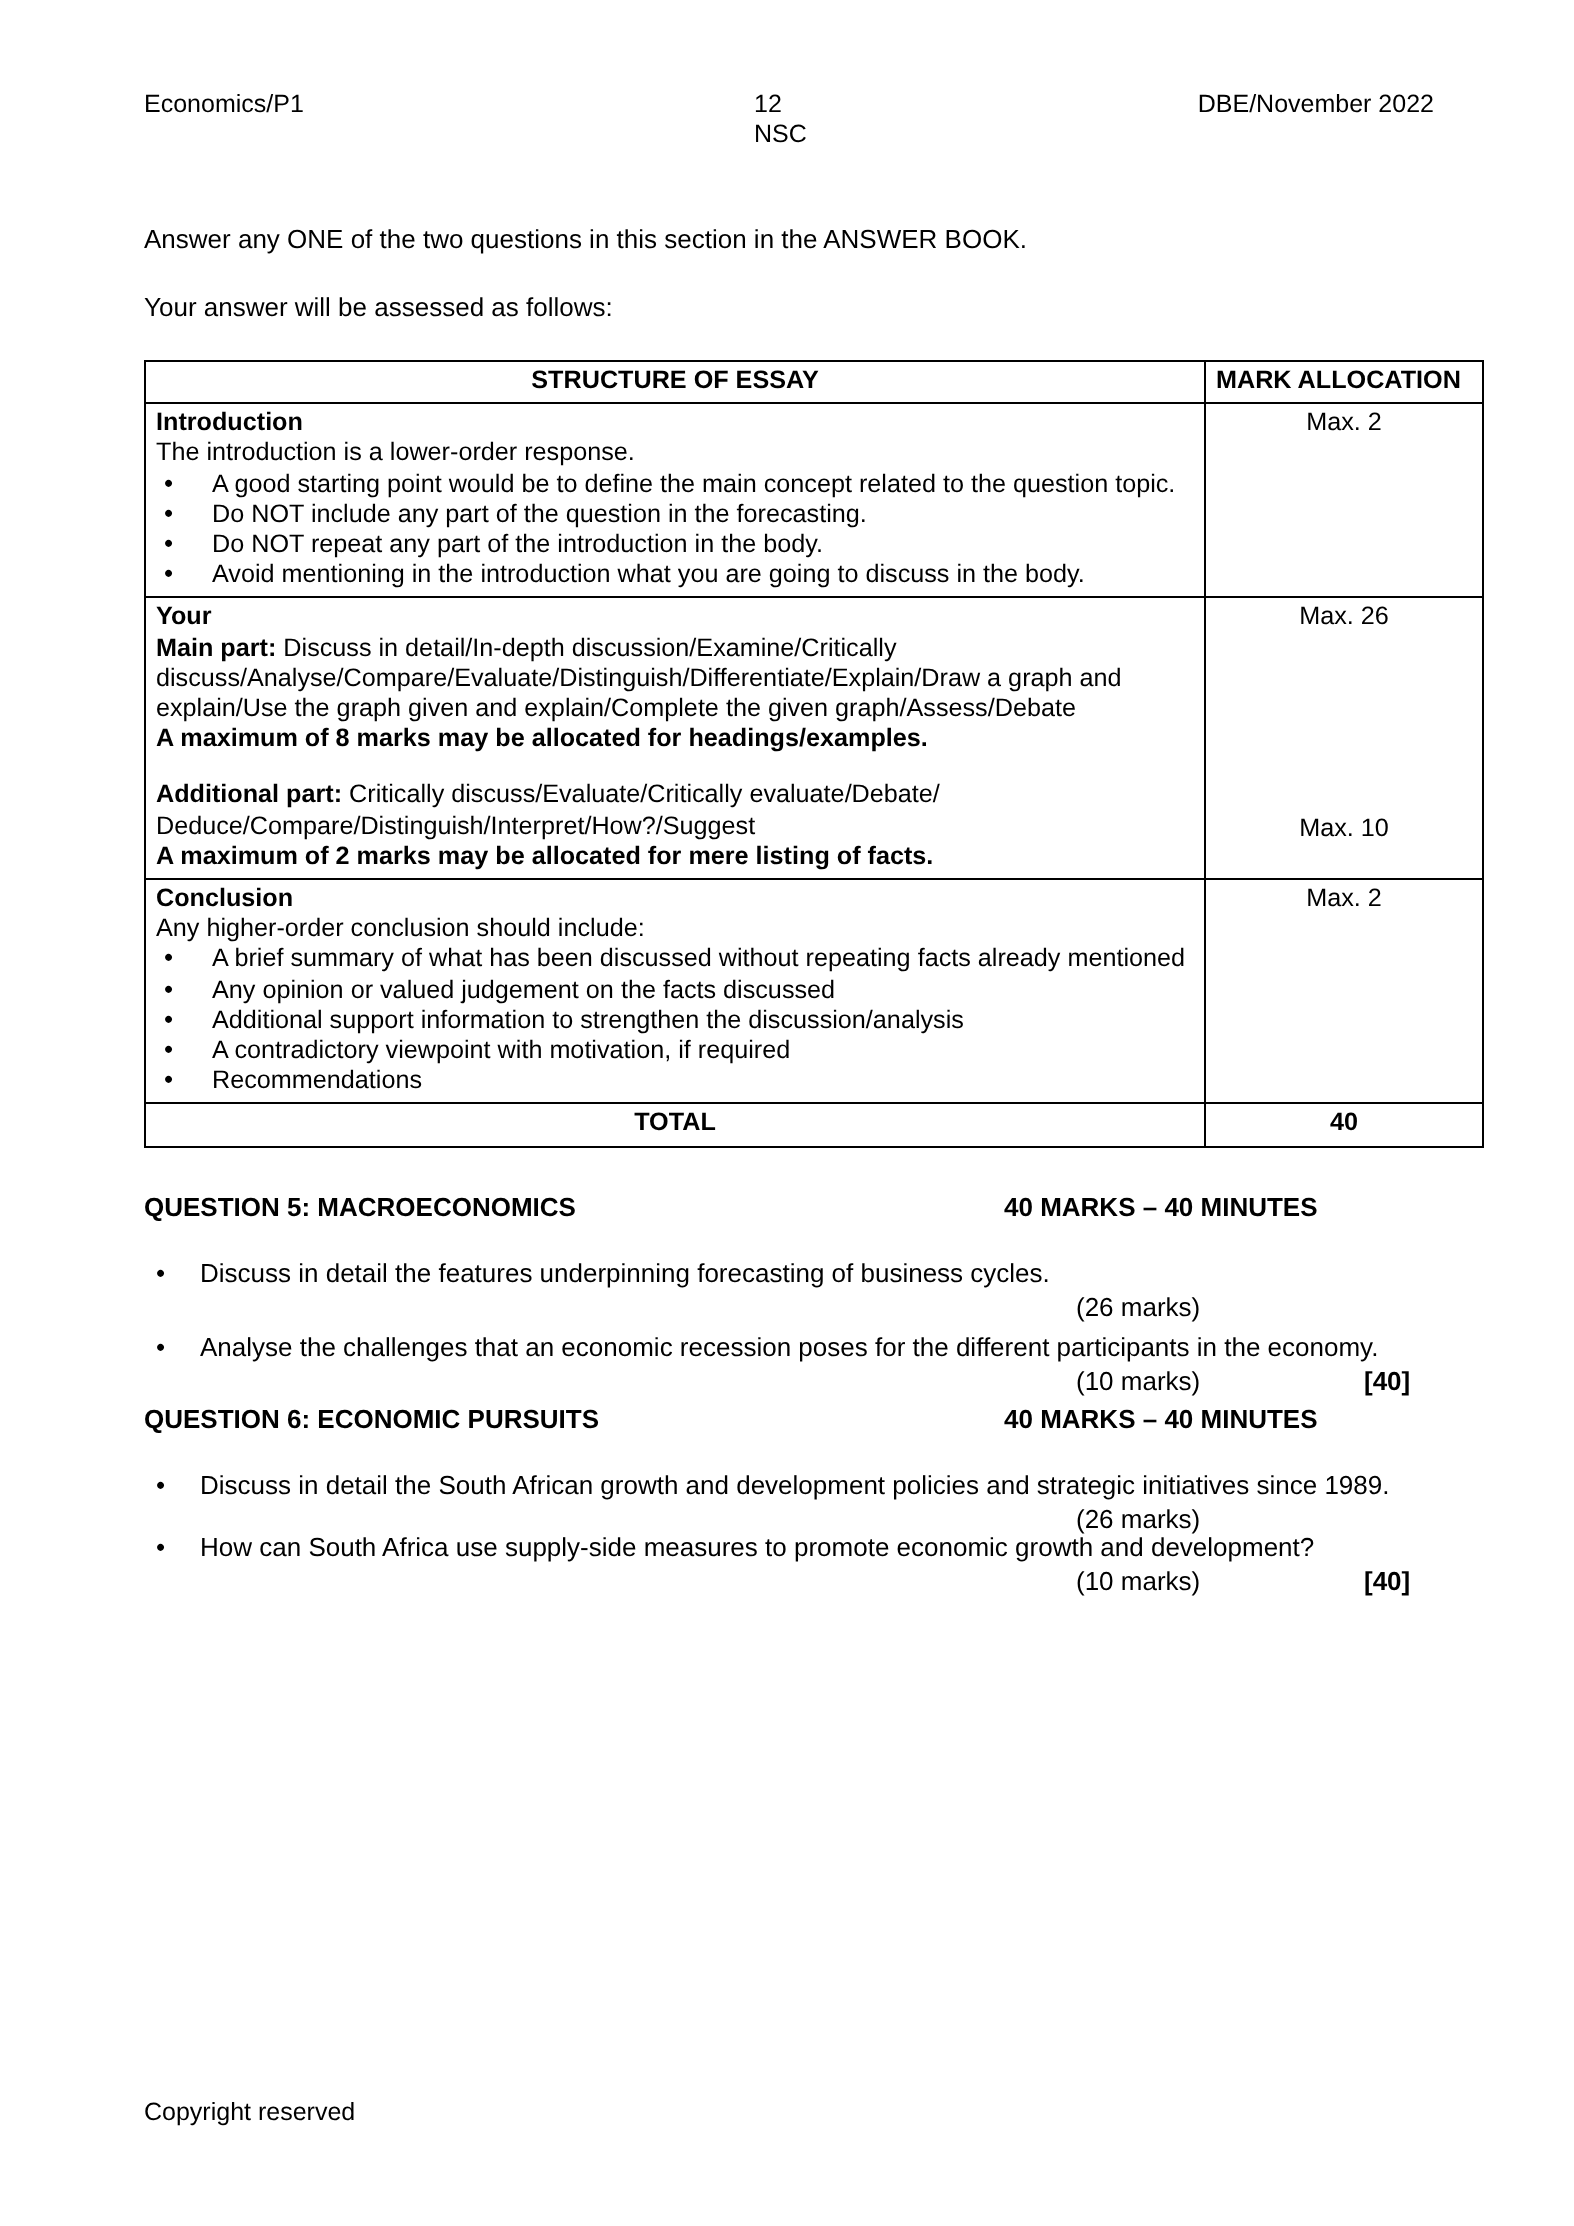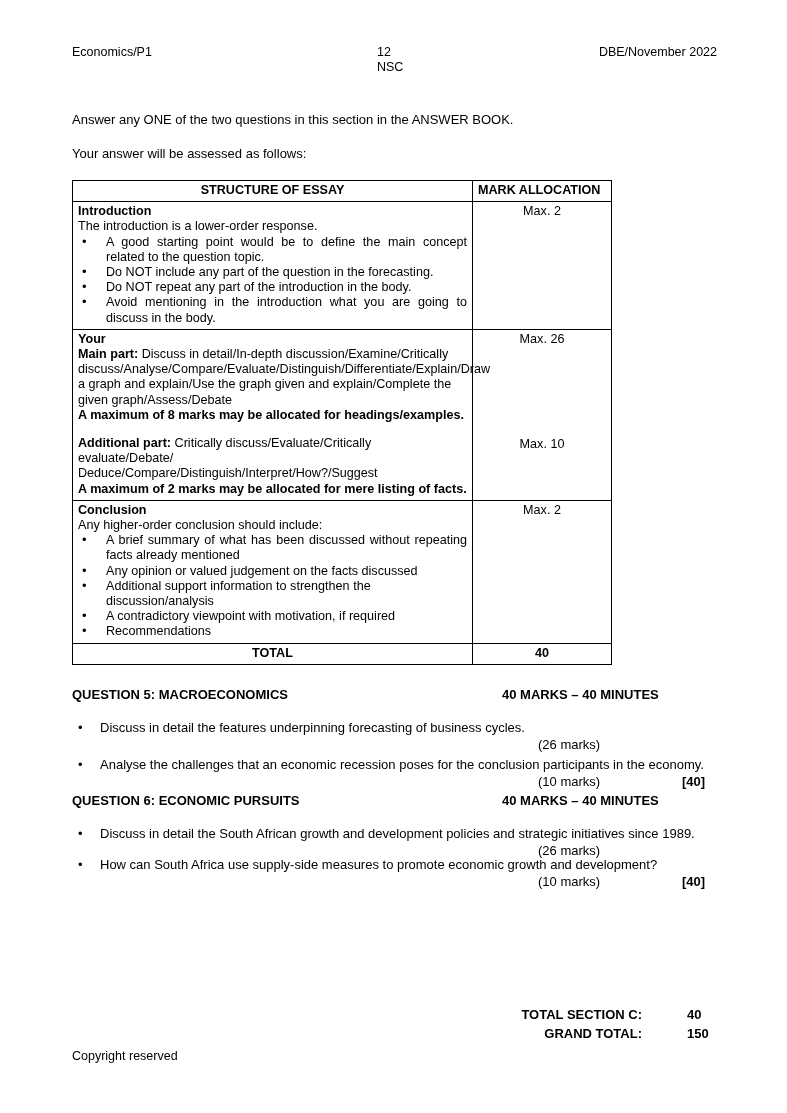--- a/index.html
+++ b/index.html
@@ -67,21 +67,21 @@
   }
   .para {
     font-size: 13px;
     line-height: 16px;
     margin: 0 0 18px 0;
   }
 
   
   table.rubric {
     border-collapse: collapse;
-    width: 540px;
+    width: 670px;
     margin: 0;
     table-layout: fixed;
   }
   table.rubric td, table.rubric th {
     border: 1.4px solid #000;
     vertical-align: top;
     padding: 2px 5px 3px 5px;
     font-size: 12.6px;
     line-height: 15.2px;
   }
@@ -317,21 +317,21 @@
     <div class="qheading">
       <span class="qh-title">QUESTION 5:  MACROECONOMICS</span>
       <span class="qh-marks">40 MARKS – 40 MINUTES</span>
     </div>
     <ul class="qlist">
       <li>
         <span class="qtext nojust">Discuss in detail the features underpinning forecasting of business cycles.</span>
         <span class="marks-right row0">(26 marks)</span>
       </li>
       <li style="margin-top:20px;">
-        <span class="qtext">Analyse the challenges that an economic recession poses for the conclusion participants in the economy.</span>
+        <span class="qtext">Analyse the challenges that an economic recession poses for the different participants in the economy.</span>
         <span class="marks-right row0">(10 marks)</span>
         <span class="total-right" style="top:17px;">[40]</span>
       </li>
     </ul>
 
     <div class="qheading" style="margin-top:20px;">
       <span class="qh-title">QUESTION 6:  ECONOMIC PURSUITS</span>
       <span class="qh-marks">40 MARKS – 40 MINUTES</span>
     </div>
     <ul class="qlist">
@@ -341,26 +341,16 @@
       </li>
       <li style="margin-top:6px;">
         <span class="qtext nojust">How can South Africa use supply-side measures to promote economic growth and development?</span>
         <span class="marks-right row0">(10 marks)</span>
         <span class="total-right" style="top:17px;">[40]</span>
       </li>
     </ul>
 
   </div>
 
-  <div class="grand-block">
-    <div class="grand-row">
-      <span class="grand-label">TOTAL SECTION C:</span>
-      <span class="grand-val">40</span>
-    </div>
-    <div class="grand-row">
-      <span class="grand-label">GRAND TOTAL:</span>
-      <span class="grand-val">150</span>
-    </div>
-  </div>
 
   <div class="copyright">Copyright reserved</div>
 
 </div>
 
 </body></html>

